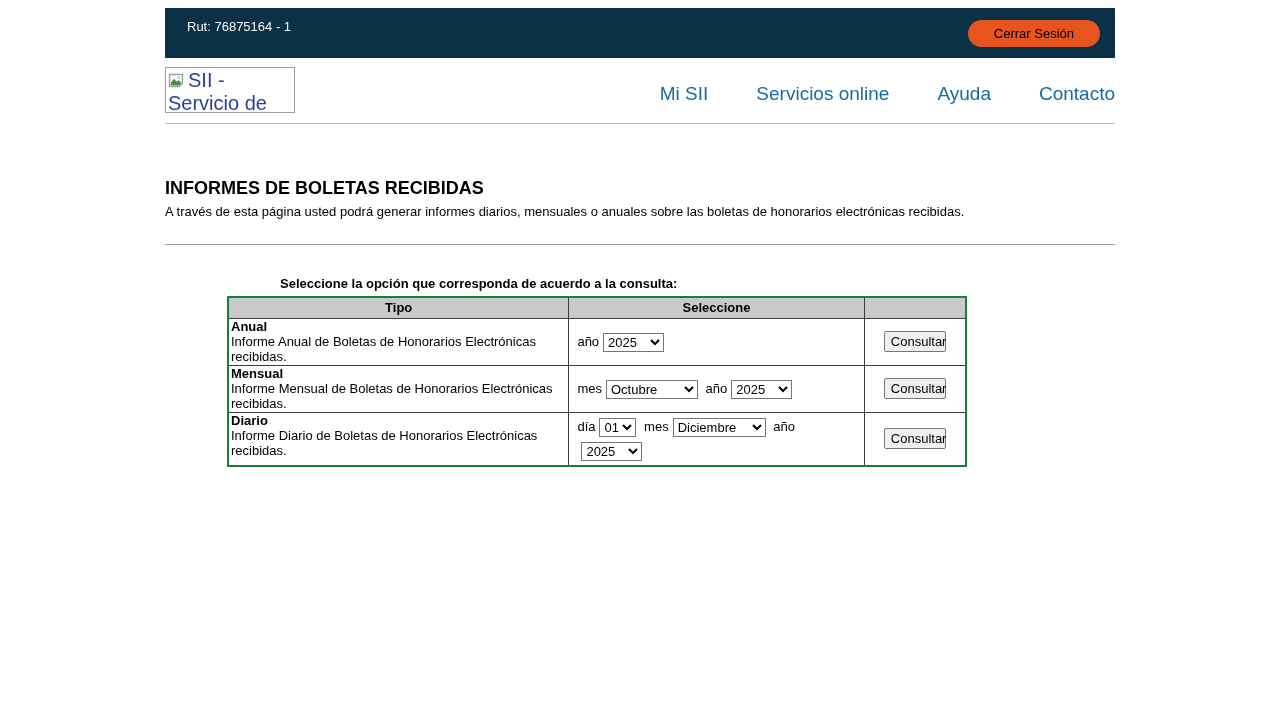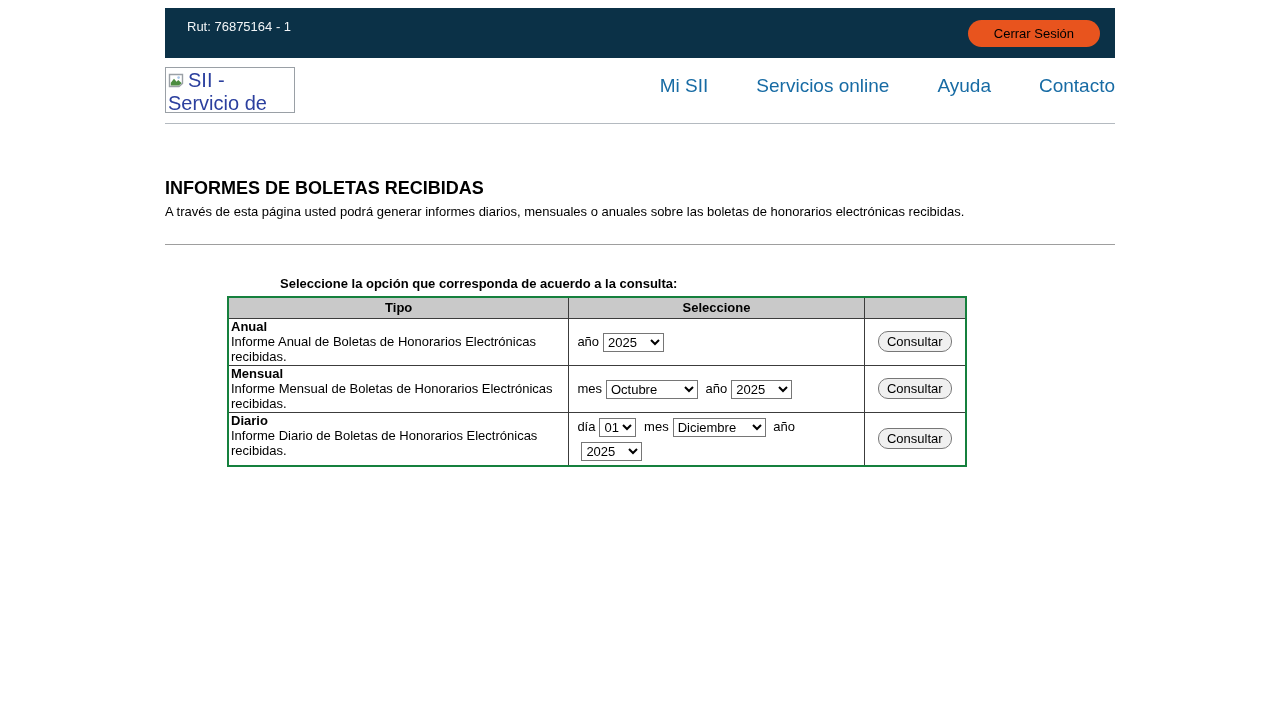--- a/index.html
+++ b/index.html
@@ -37,21 +37,21 @@
     font-size: 13px;
     font-family: "Liberation Sans", sans-serif;
     align-self: center;
     cursor: pointer;
   }
 
   
   .header {
     display: flex;
     justify-content: space-between;
-    align-items: flex-start;
+    align-items: center;
     padding: 9px 0 10px 0;
     border-bottom: 1px solid #b4bac0;
   }
   .logo-box {
     width: 130px;
     height: 46px;
     border: 1px solid #9aa0a6;
     overflow: hidden;
     color: #2b3f9e;
     font-size: 20px;
@@ -138,25 +138,25 @@
     background: #fff;
   }
   .sel-year  { width: 61px; }
   .sel-month { width: 92px; }
   .sel-month-wide { width: 93px; }
   .sel-day   { width: 37px; }
   .cell-action { text-align: center; }
   .consultar-btn {
     font-size: 13px;
     font-family: "Liberation Sans", sans-serif;
-    width: 74px;
+    width: 62px;
     height: 21px;
     background: #f0f0f0;
     border: 1px solid #777;
-    border-radius: 10px;
+    border-radius: 2px;
     cursor: pointer;
   }
 </style>
 </head>
 <body>
 
 <div class="page">
 
   <div class="topbar">
     <span class="rut">Rut: 76875164 - 1</span>

